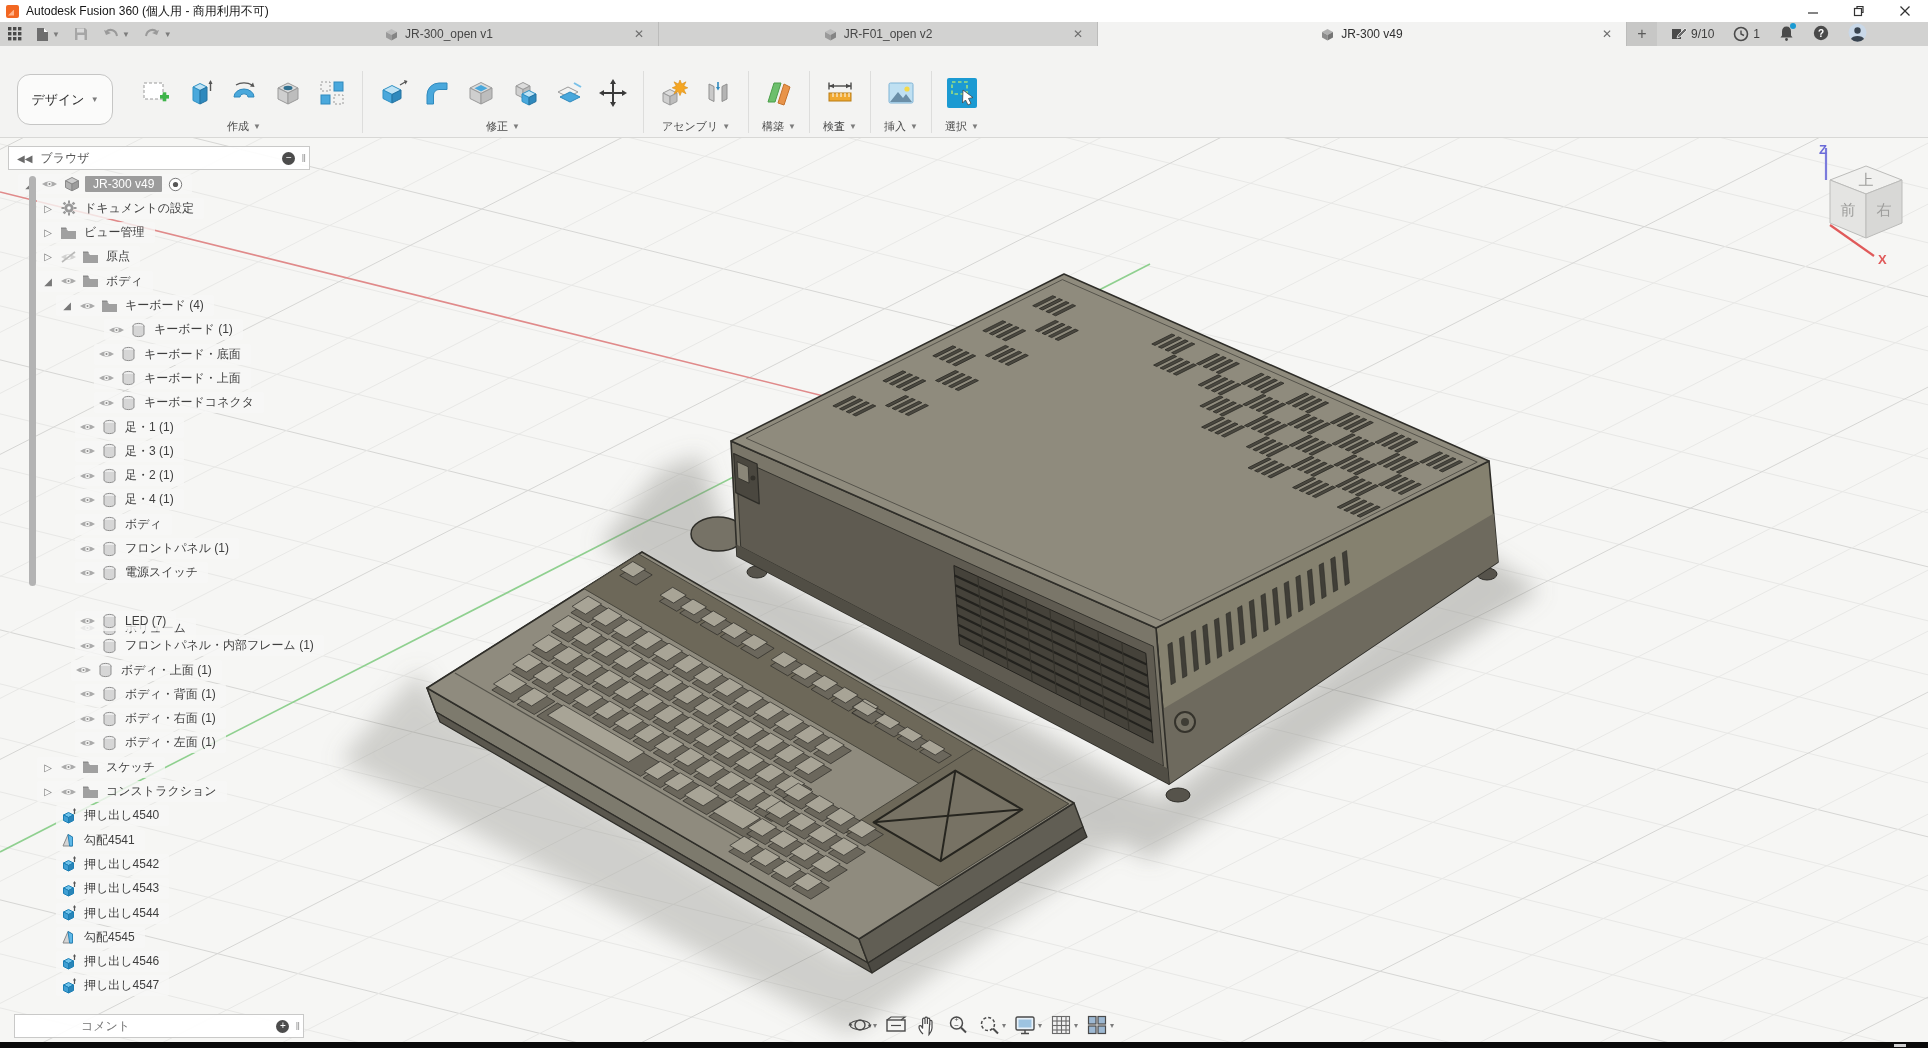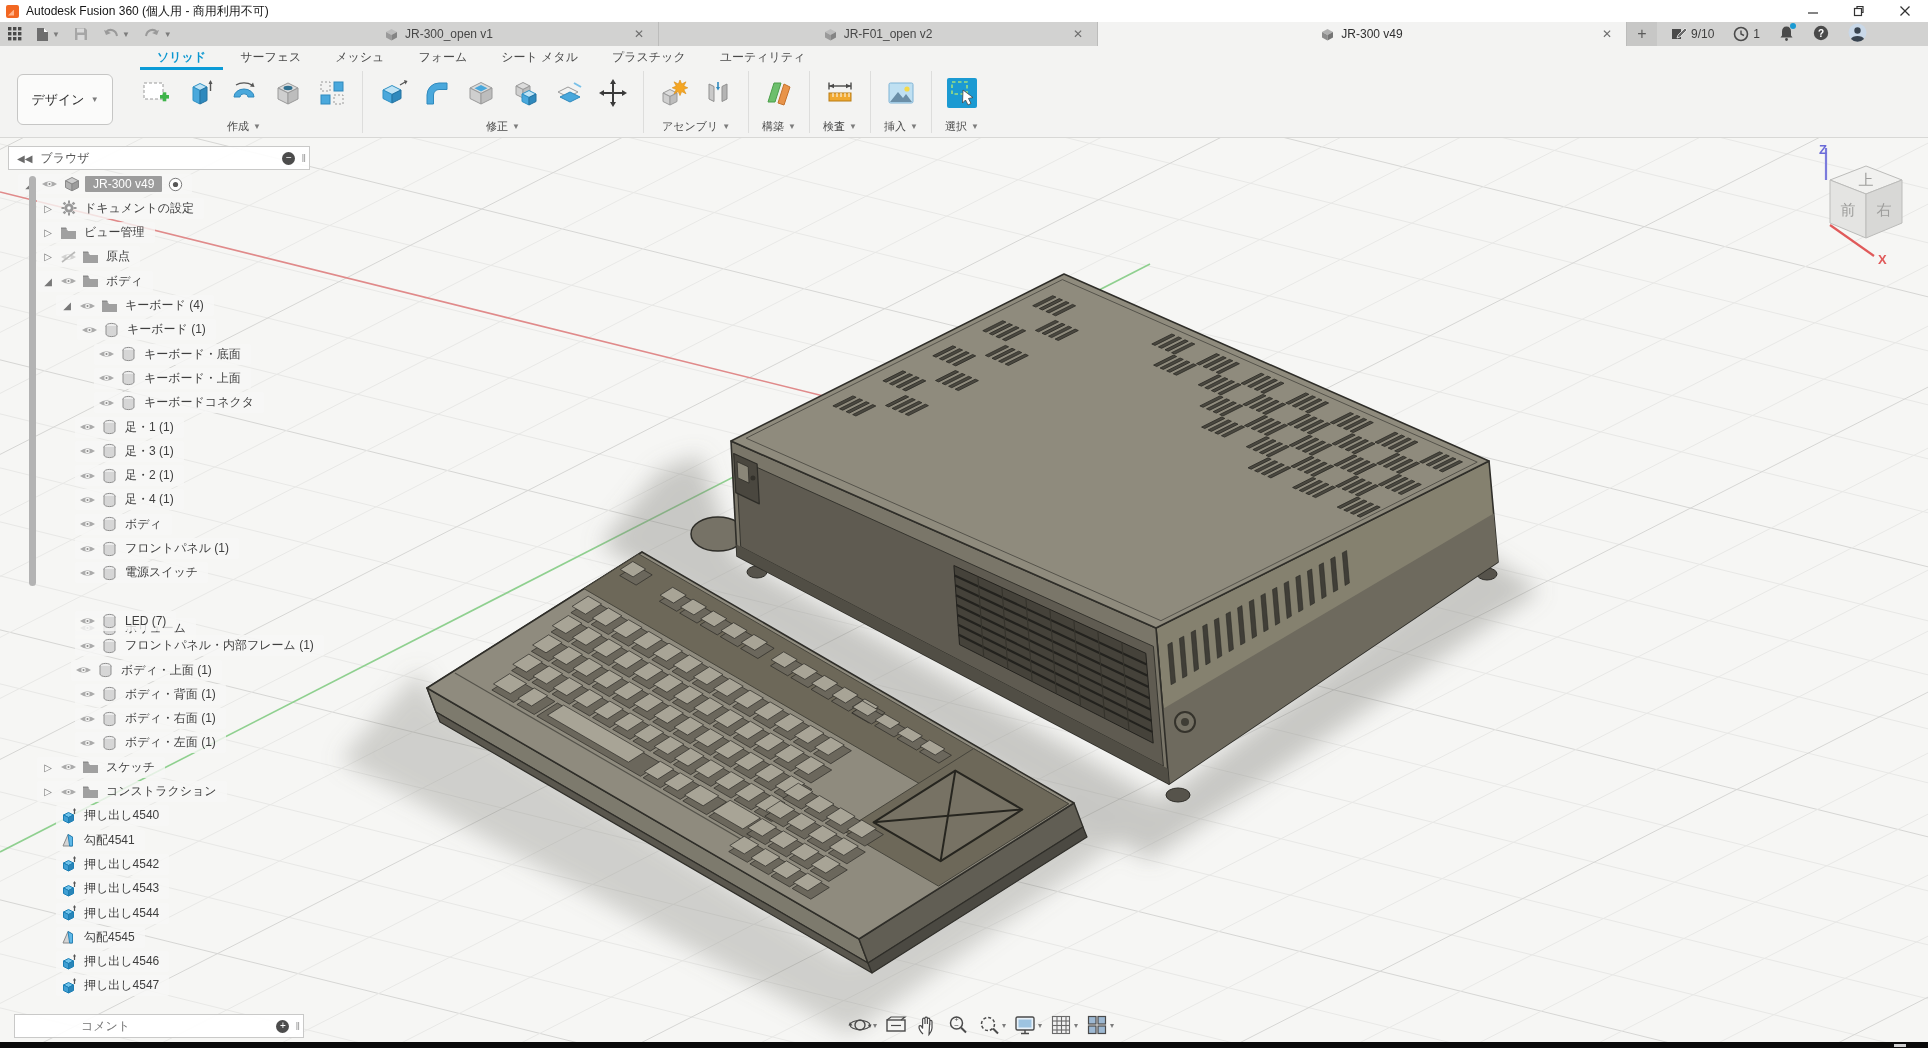--- a/index.html
+++ b/index.html
@@ -28,21 +28,21 @@
   .plusbtn{width:30px;display:flex;align-items:center;justify-content:center;color:#5a5a5a;font-size:16px;background:#c7c7c6;}
   .tb-right{display:flex;align-items:center;gap:19px;margin-left:14px;color:#3e3e3e;}
   .badge-dot{position:absolute;right:-2px;top:-2px;width:6px;height:6px;border-radius:50%;background:#1b9ad2;}
   
   .ribbon{position:absolute;left:0;top:46px;width:1928px;height:91px;background:#f3f3f2;
           border-bottom:1px solid #d8d8d6;z-index:40;}
   .rtabs{position:absolute;left:140px;top:0;height:21px;display:flex;font-size:12px;color:#4a4a4a;}
   .rtab{padding:3px 17px 0 17px;height:18px;}
   .rtab.active{color:#0a96d0;font-weight:bold;border-bottom:3px solid #0b9bd7;}
   .workspace{position:absolute;left:17px;top:28px;width:94px;height:49px;border:1px solid #c6c6c5;
-             border-radius:6px;background:#fbfbfa;display:flex;align-items:center;justify-content:center;
+             border-radius:13px;background:#fbfbfa;display:flex;align-items:center;justify-content:center;
              gap:6px;font-size:13px;color:#333;}
   .rgroups{position:absolute;left:128px;top:23px;height:66px;display:flex;align-items:stretch;}
   .rgroup{display:flex;flex-direction:column;align-items:center;justify-content:flex-start;padding:0 8px;}
   .ricons{display:flex;align-items:center;height:48px;gap:4px;}
   .ricon{width:40px;height:44px;display:flex;align-items:center;justify-content:center;}
   .rlabel{font-size:11px;color:#4a4a4a;margin-top:2px;display:flex;gap:4px;align-items:center;}
   .rsep{width:1px;background:#dddddc;margin:2px 2px;}
   
   .viewport{position:absolute;left:0;top:137px;width:1928px;height:905px;background:#f6f6f4;}
   #scene{position:absolute;left:0;top:0;z-index:1;}
@@ -207,29 +207,20 @@
       <svg width="19" height="19">
           <circle cx="9.5" cy="9.5" r="9" fill="#c9d8e8"></circle>
           <circle cx="9.5" cy="7.5" r="3.2" fill="#38434f"></circle>
           <path d="M3,16 c1,-4 12,-4 13,0 a9,9 0 0 1 -13,0 z" fill="#38434f"></path>
         </svg>
     </span>
   </div>
 </div>
 
 <div class="ribbon">
-  <div class="rtabs">
-    <div class="rtab active">ソリッド</div>
-    <div class="rtab">サーフェス</div>
-    <div class="rtab">メッシュ</div>
-    <div class="rtab">フォーム</div>
-    <div class="rtab">シート メタル</div>
-    <div class="rtab">プラスチック</div>
-    <div class="rtab">ユーティリティ</div>
-  </div>
   <div class="workspace">
     <span>デザイン</span>
     <span class="caret">▼</span>
   </div>
   <div class="rgroups">
 
     <div class="rgroup">
       <div class="ricons">
         <span class="ricon">
             <svg width="30" height="30">
@@ -1029,21 +1020,21 @@
         </span>
         <span class="tico">
           <svg width="17" height="14">
             <path d="M1,3 h5.5 l1.5,2 h8 v8 h-15 z" fill="#a0a0a0"></path>
             <path d="M1,3 v-1.5 h5 l1,1.5 z" fill="#8c8c8c"></path>
           </svg>
         </span>
         <span class="tlabel">キーボード (4)</span>
       </span>
     </div>
-    <div class="trow" style="top: 318.8px; left: 77px; justify-content: center;">
+    <div class="trow" style="top: 318.8px; left: 104px; justify-content: center;">
       <span class="trow-bg">
         <span class="tico">
           <svg width="17" height="12">
             <path d="M1,6 Q8.5,0.5 16,6 Q8.5,11.5 1,6 z" fill="#ababab"></path>
             <circle cx="8.5" cy="6" r="2.3" fill="#f4f4f3"></circle>
             <circle cx="8.5" cy="6" r="1" fill="#8a8a8a"></circle>
           </svg>
         </span>
         <span class="tico">
           <svg width="15" height="16">

